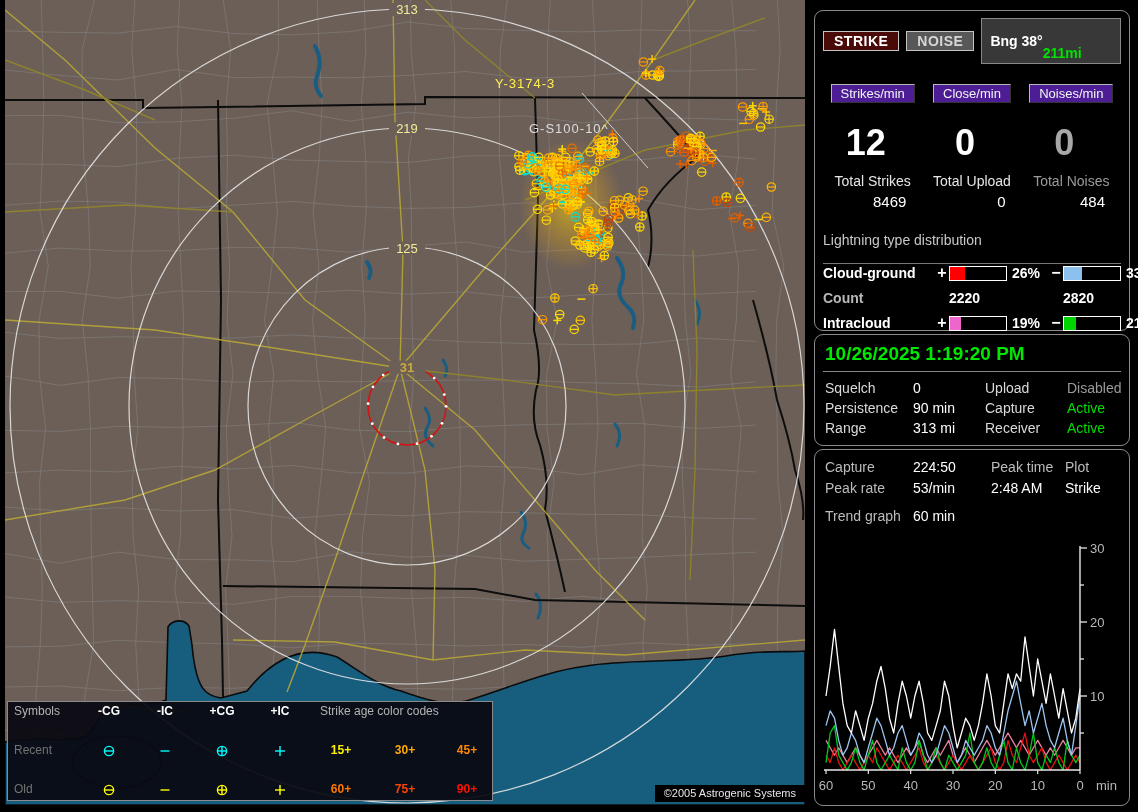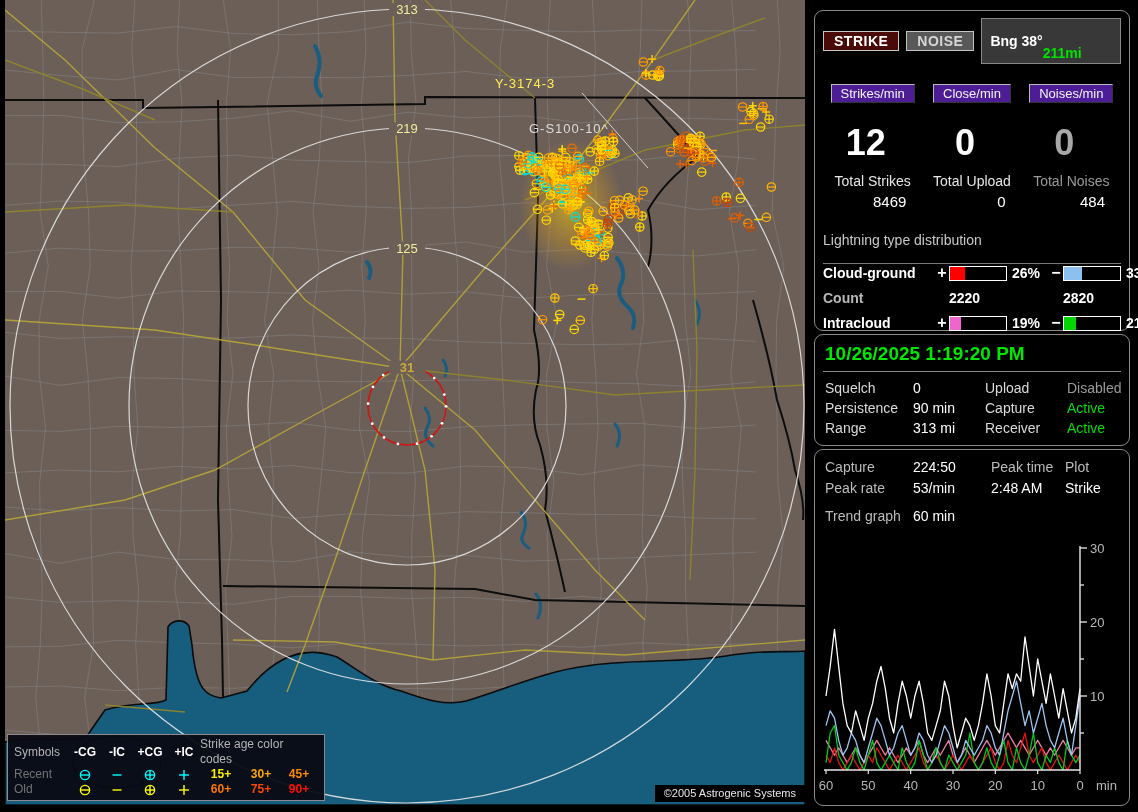--- a/index.html
+++ b/index.html
@@ -3,21 +3,21 @@
 <meta charset="utf-8">
 <style>
   html,body{margin:0;padding:0;background:#000;width:1138px;height:812px;overflow:hidden;
     font-family:"Liberation Sans",sans-serif;-webkit-font-smoothing:antialiased;}
   #stage{position:relative;width:1138px;height:812px;background:#000;}
   
   #map{position:absolute;left:5px;top:0;width:800px;height:805px;background:#6c5f58;overflow:hidden;}
   #map svg{display:block;}
   #legend{position:absolute;left:2px;bottom:4px;background:rgba(10,10,18,.94);border:1px solid #8a8a8a;
     padding:2px 6px 3px 6px;color:#c8c8c8;font-size:12px;line-height:15px;}
-  .lg-grid{display:grid;grid-template-columns:54px 34px 30px 36px 32px 42px 38px 38px;align-items:center;}
+  .lg-grid{display:grid;grid-template-columns:54px 34px 30px 36px 32px 42px 38px 38px;align-items:center;gap:24px;}
   .lg-hd{color:#b4b4b4;}
   .lg-sym{color:#fff;font-weight:bold;text-align:center;}
   .lg-age{font-weight:bold;text-align:center;}
   .lg-row-lbl{color:#737373;}
   .lg-ic{display:flex;justify-content:center;}
   #copyright{position:absolute;right:0;bottom:3px;background:#000;color:#e8e8e8;
     font-size:11px;padding:2px 9px 3px 9px;}
   
   .panelbox{position:absolute;left:814px;width:316px;background:#000;border:1px solid #8a8a8a;
     border-radius:9px;color:#e6e6e6;box-sizing:border-box;}

